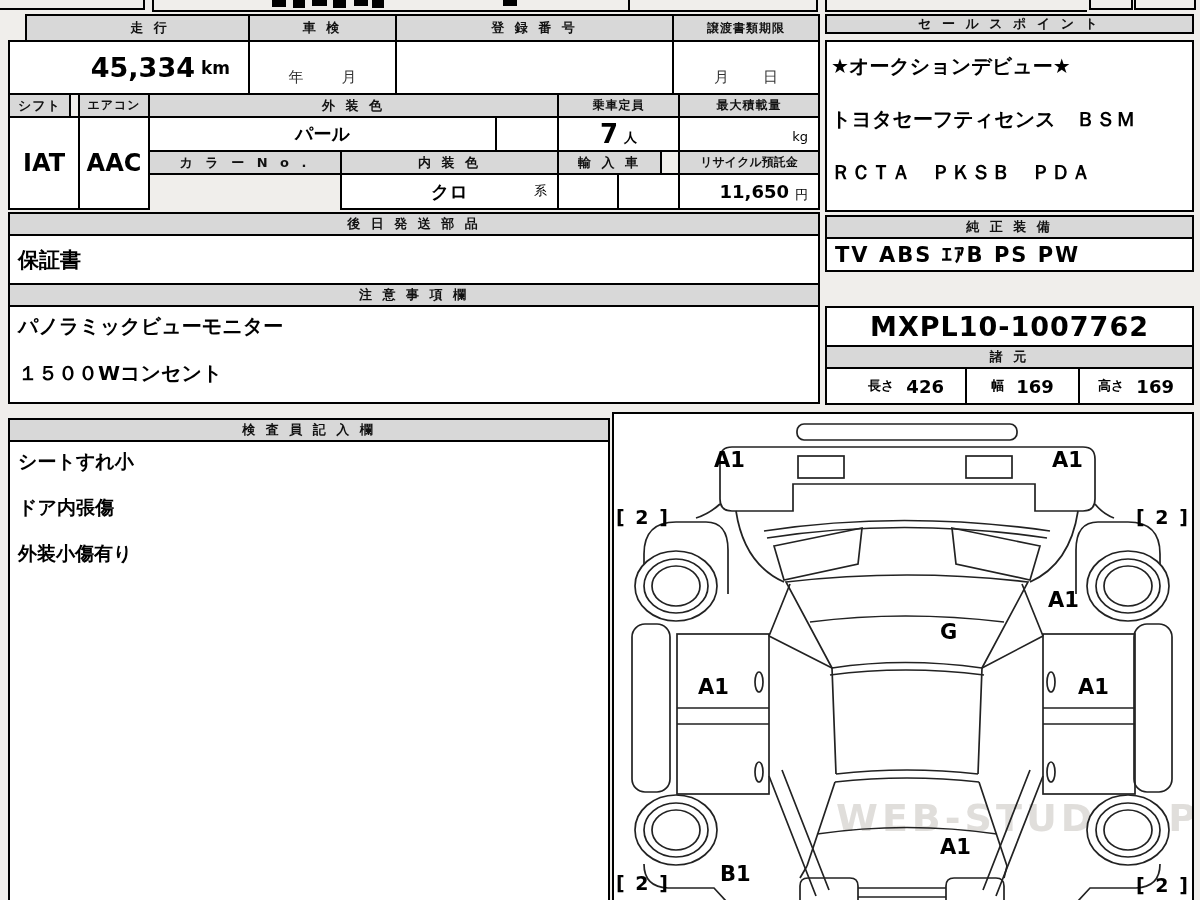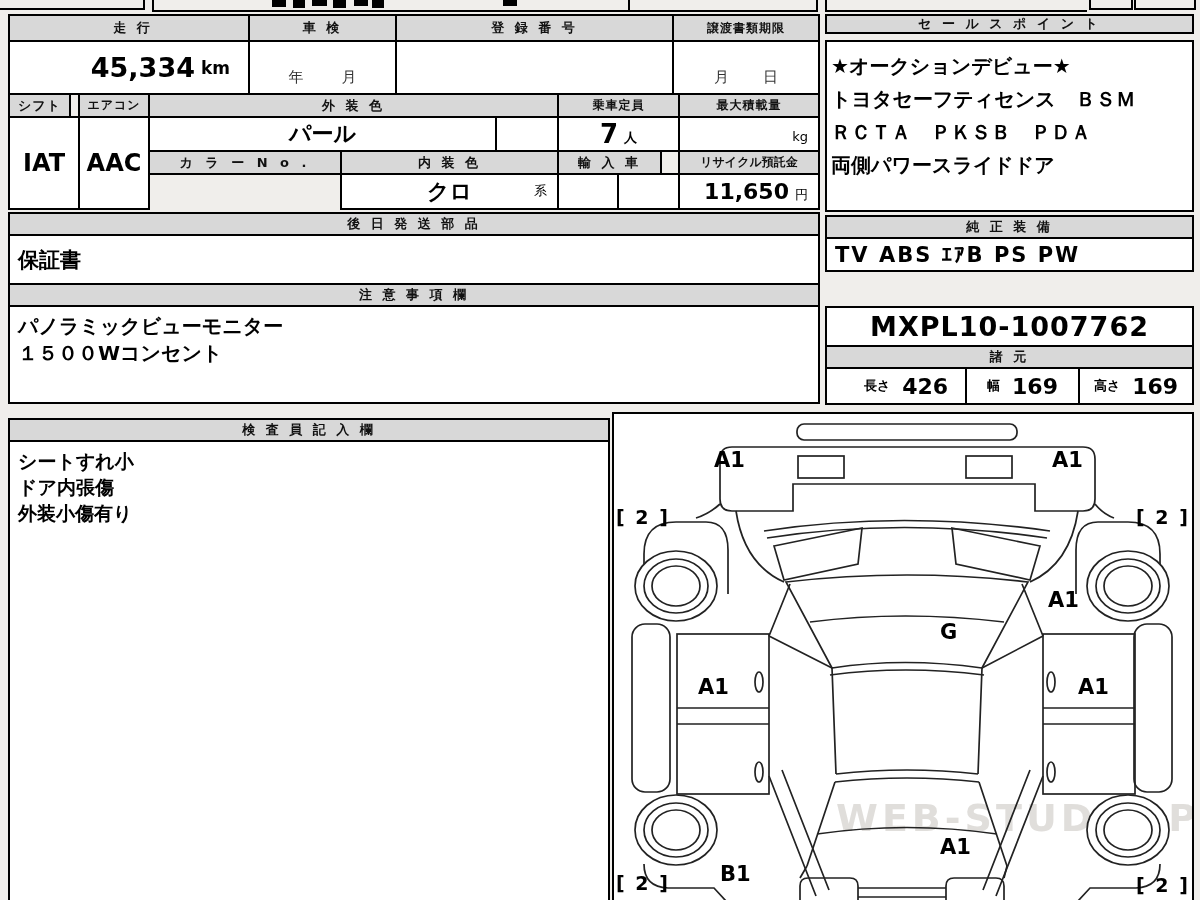--- a/index.html
+++ b/index.html
@@ -15,28 +15,28 @@
     position:absolute;box-sizing:border-box;
     border:2px solid #000;background:#fff;
     display:flex;align-items:center;justify-content:center;
   }
   .hd{
     background:#d8d8d8;
     font-size:13px;font-weight:bold;letter-spacing:3px;
     color:#111;white-space:nowrap;overflow:hidden;
   }
   .hd.tight{letter-spacing:1px;font-size:12px;}
-  .big{font-weight:bold;font-size:22px;}
+  .big{font-weight:bold;font-size:18px;}
   .left-al{justify-content:flex-start;padding-left:8px;}
   .right-al{justify-content:flex-end;padding-right:10px;}
   .bottom-al{align-items:flex-end;padding-bottom:6px;}
   .unit{font-size:13px;font-weight:bold;margin-left:6px;}
   .ph{font-size:15px;color:#333;font-weight:normal;}
   .lines{flex-direction:column;align-items:flex-start;justify-content:flex-start;
-         padding:6px 8px;font-weight:bold;font-size:20px;line-height:27px;}
+         padding:6px 8px;font-weight:bold;font-size:20px;line-height:27px;gap:20px;}
   
   .tsl{position:absolute;background:#000;height:2px;}
   .tsv{position:absolute;background:#000;width:2px;top:0;}
   .frag{position:absolute;background:#000;top:0;}
   
   #diagram{position:absolute;box-sizing:border-box;border:2px solid #000;background:#fff;
            left:612px;top:412px;width:582px;height:492px;overflow:hidden;}
   .dlbl{position:absolute;font-weight:bold;font-size:21px;white-space:nowrap;}
   .dlbl.sq{font-size:19px;letter-spacing:2px;}
   #watermark{position:absolute;left:222px;top:382px;font-size:38px;font-weight:bold;
@@ -67,21 +67,21 @@
     <div class="tsv" style="left:1194px;height:10px"></div>
     <div class="frag" style="left:272px;width:14px;height:7px"></div>
     <div class="frag" style="left:293px;width:12px;height:8px"></div>
     <div class="frag" style="left:312px;width:15px;height:6px"></div>
     <div class="frag" style="left:333px;width:13px;height:8px"></div>
     <div class="frag" style="left:354px;width:14px;height:6px"></div>
     <div class="frag" style="left:372px;width:12px;height:8px"></div>
     <div class="frag" style="left:503px;width:14px;height:6px"></div>
   </div>
 
-  <div class="cell hd" style="left:8px;top:14px;width:250px;height:28px">走 行</div>
+  <div class="cell hd" style="left:25px;top:14px;width:250px;height:28px">走 行</div>
   <div class="cell hd" style="left:248px;top:14px;width:149px;height:28px">車 検</div>
   <div class="cell hd" style="left:395px;top:14px;width:279px;height:28px">登 録 番 号</div>
   <div class="cell hd tight" style="left:672px;top:14px;width:148px;height:28px">譲渡書類期限</div>
 
   <div class="cell right-al" style="left:8px;top:40px;width:242px;height:55px;padding-right:18px">
     <span class="big" style="font-size:27px">45,334</span>
     <span class="unit" style="font-size:17px">km</span>
   </div>
   <div class="cell bottom-al" style="left:248px;top:40px;width:149px;height:55px;gap:38px">
     <span class="ph">年</span>

